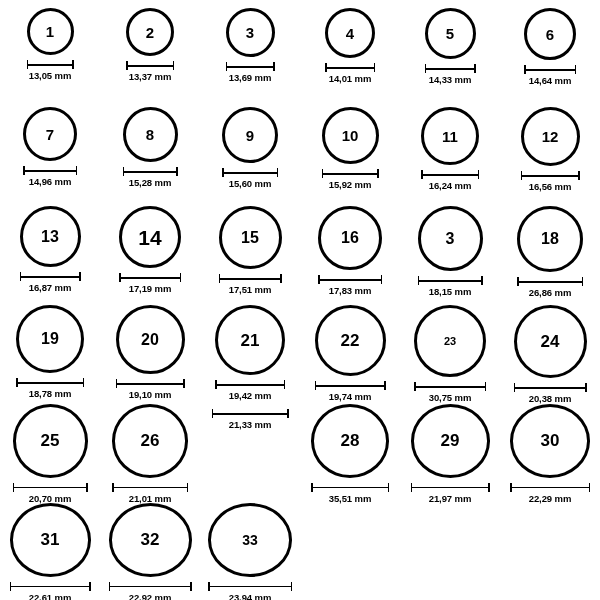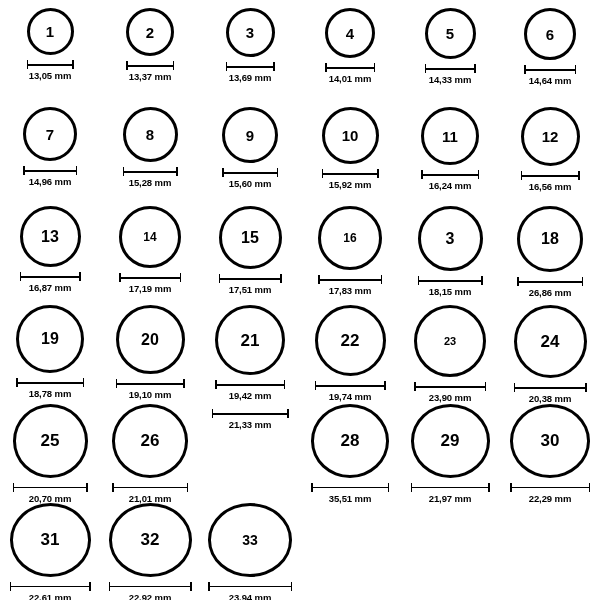--- a/index.html
+++ b/index.html
@@ -228,21 +228,21 @@
         </div>
         <div class="measure" style="width: 61px;">
           <div class="bar"></div>
           <div class="tick"></div>
           <div class="tick"></div>
         </div>
         <div class="size-text">16,87 mm</div>
       </div>
       <div class="cell">
         <div class="ring" style="width: 62px; height: 62px;">
-          <span class="ring-label" style="font-size: 12px;">14</span>
+          <span class="ring-label" style="font-size: 21px;">14</span>
         </div>
         <div class="measure" style="width: 62px;">
           <div class="bar"></div>
           <div class="tick"></div>
           <div class="tick"></div>
         </div>
         <div class="size-text">17,19 mm</div>
       </div>
       <div class="cell">
         <div class="ring" style="width: 63px; height: 63px;">
@@ -250,21 +250,21 @@
         </div>
         <div class="measure" style="width: 63px;">
           <div class="bar"></div>
           <div class="tick"></div>
           <div class="tick"></div>
         </div>
         <div class="size-text">17,51 mm</div>
       </div>
       <div class="cell">
         <div class="ring" style="width: 64px; height: 64px;">
-          <span class="ring-label" style="font-size: 12px; text-align: center;">16</span>
+          <span class="ring-label" style="font-size: 16px; text-align: center;">16</span>
         </div>
         <div class="measure" style="width: 64px;">
           <div class="bar"></div>
           <div class="tick"></div>
           <div class="tick"></div>
         </div>
         <div class="size-text">17,83 mm</div>
       </div>
       <div class="cell">
         <div class="ring" style="width: 65px; height: 65px;">
@@ -334,21 +334,21 @@
       </div>
       <div class="cell">
         <div class="ring" style="width: 72px; height: 72px;">
           <span class="ring-label" style="font-size: 11px;">23</span>
         </div>
         <div class="measure" style="width: 72px;">
           <div class="bar"></div>
           <div class="tick"></div>
           <div class="tick"></div>
         </div>
-        <div class="size-text">23,90 mm</div>
+        <div class="size-text">30,75 mm</div>
       </div>
       <div class="cell">
         <div class="ring" style="width: 73px; height: 73px;">
           <span class="ring-label" style="font-size: 17px;">24</span>
         </div>
         <div class="measure" style="width: 73px;">
           <div class="bar"></div>
           <div class="tick"></div>
           <div class="tick"></div>
         </div>

